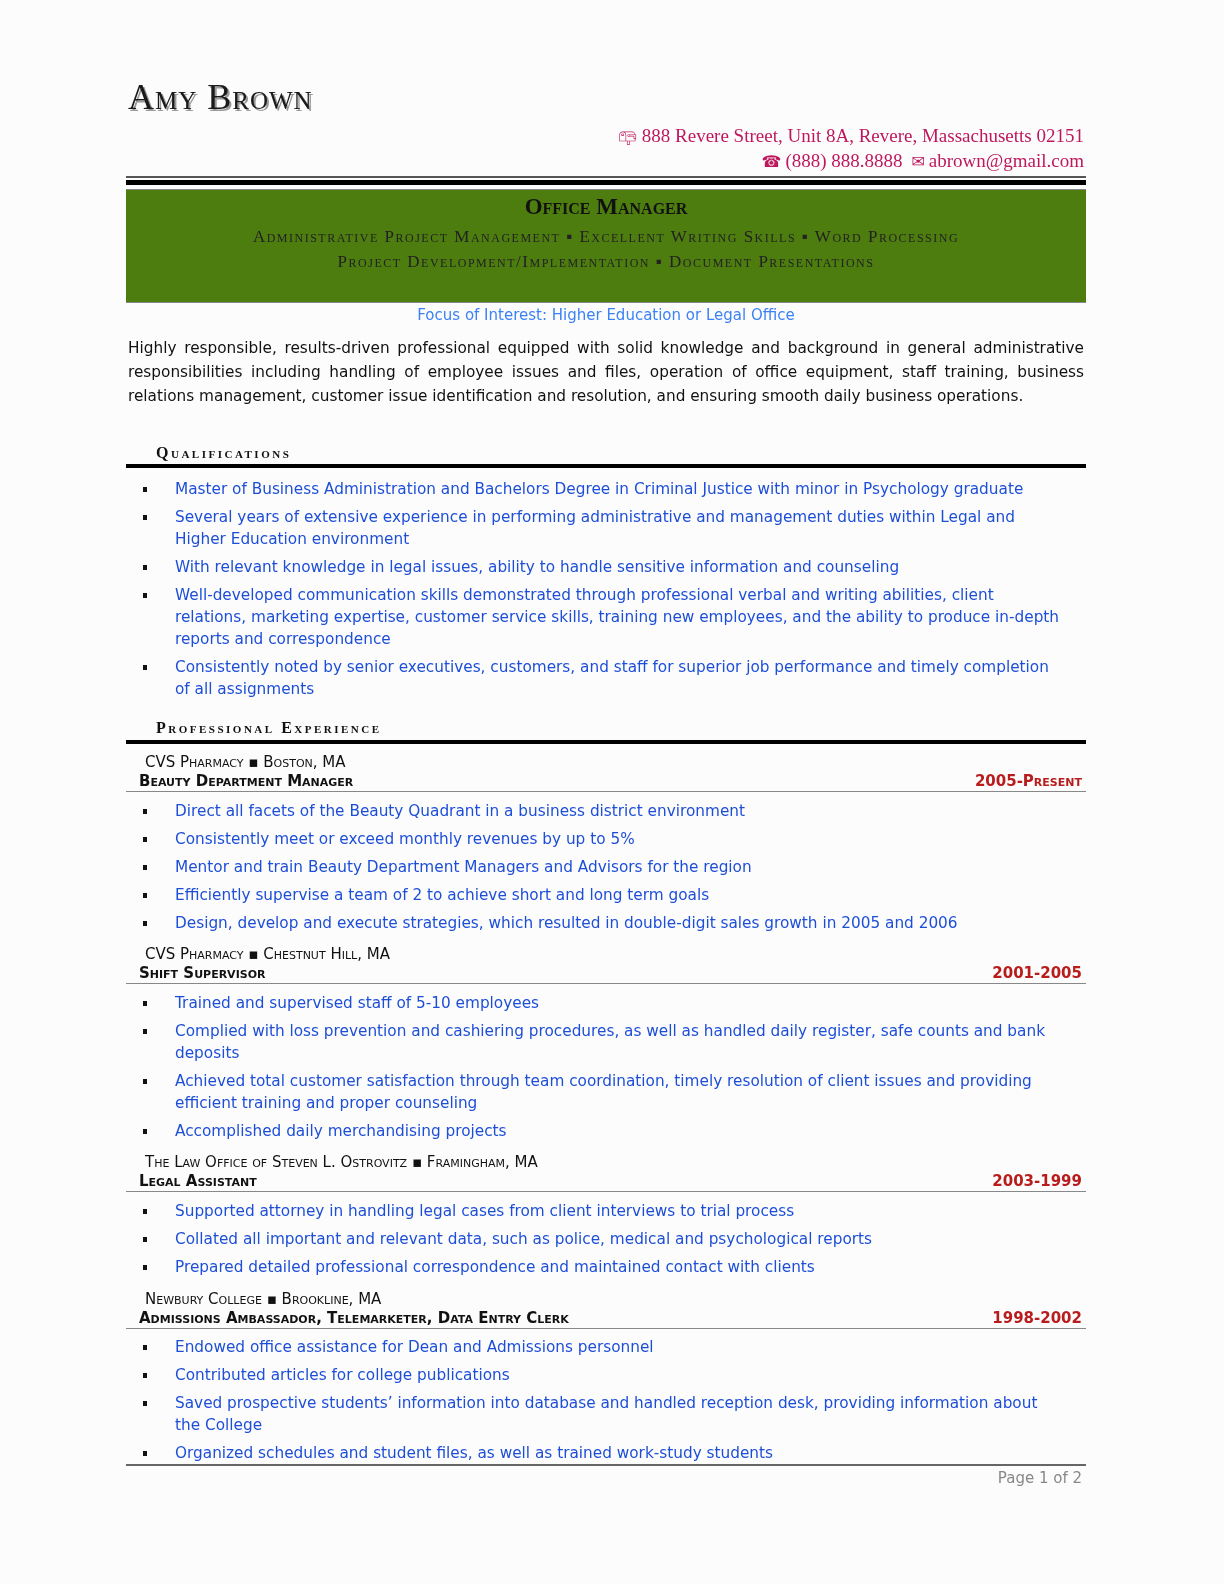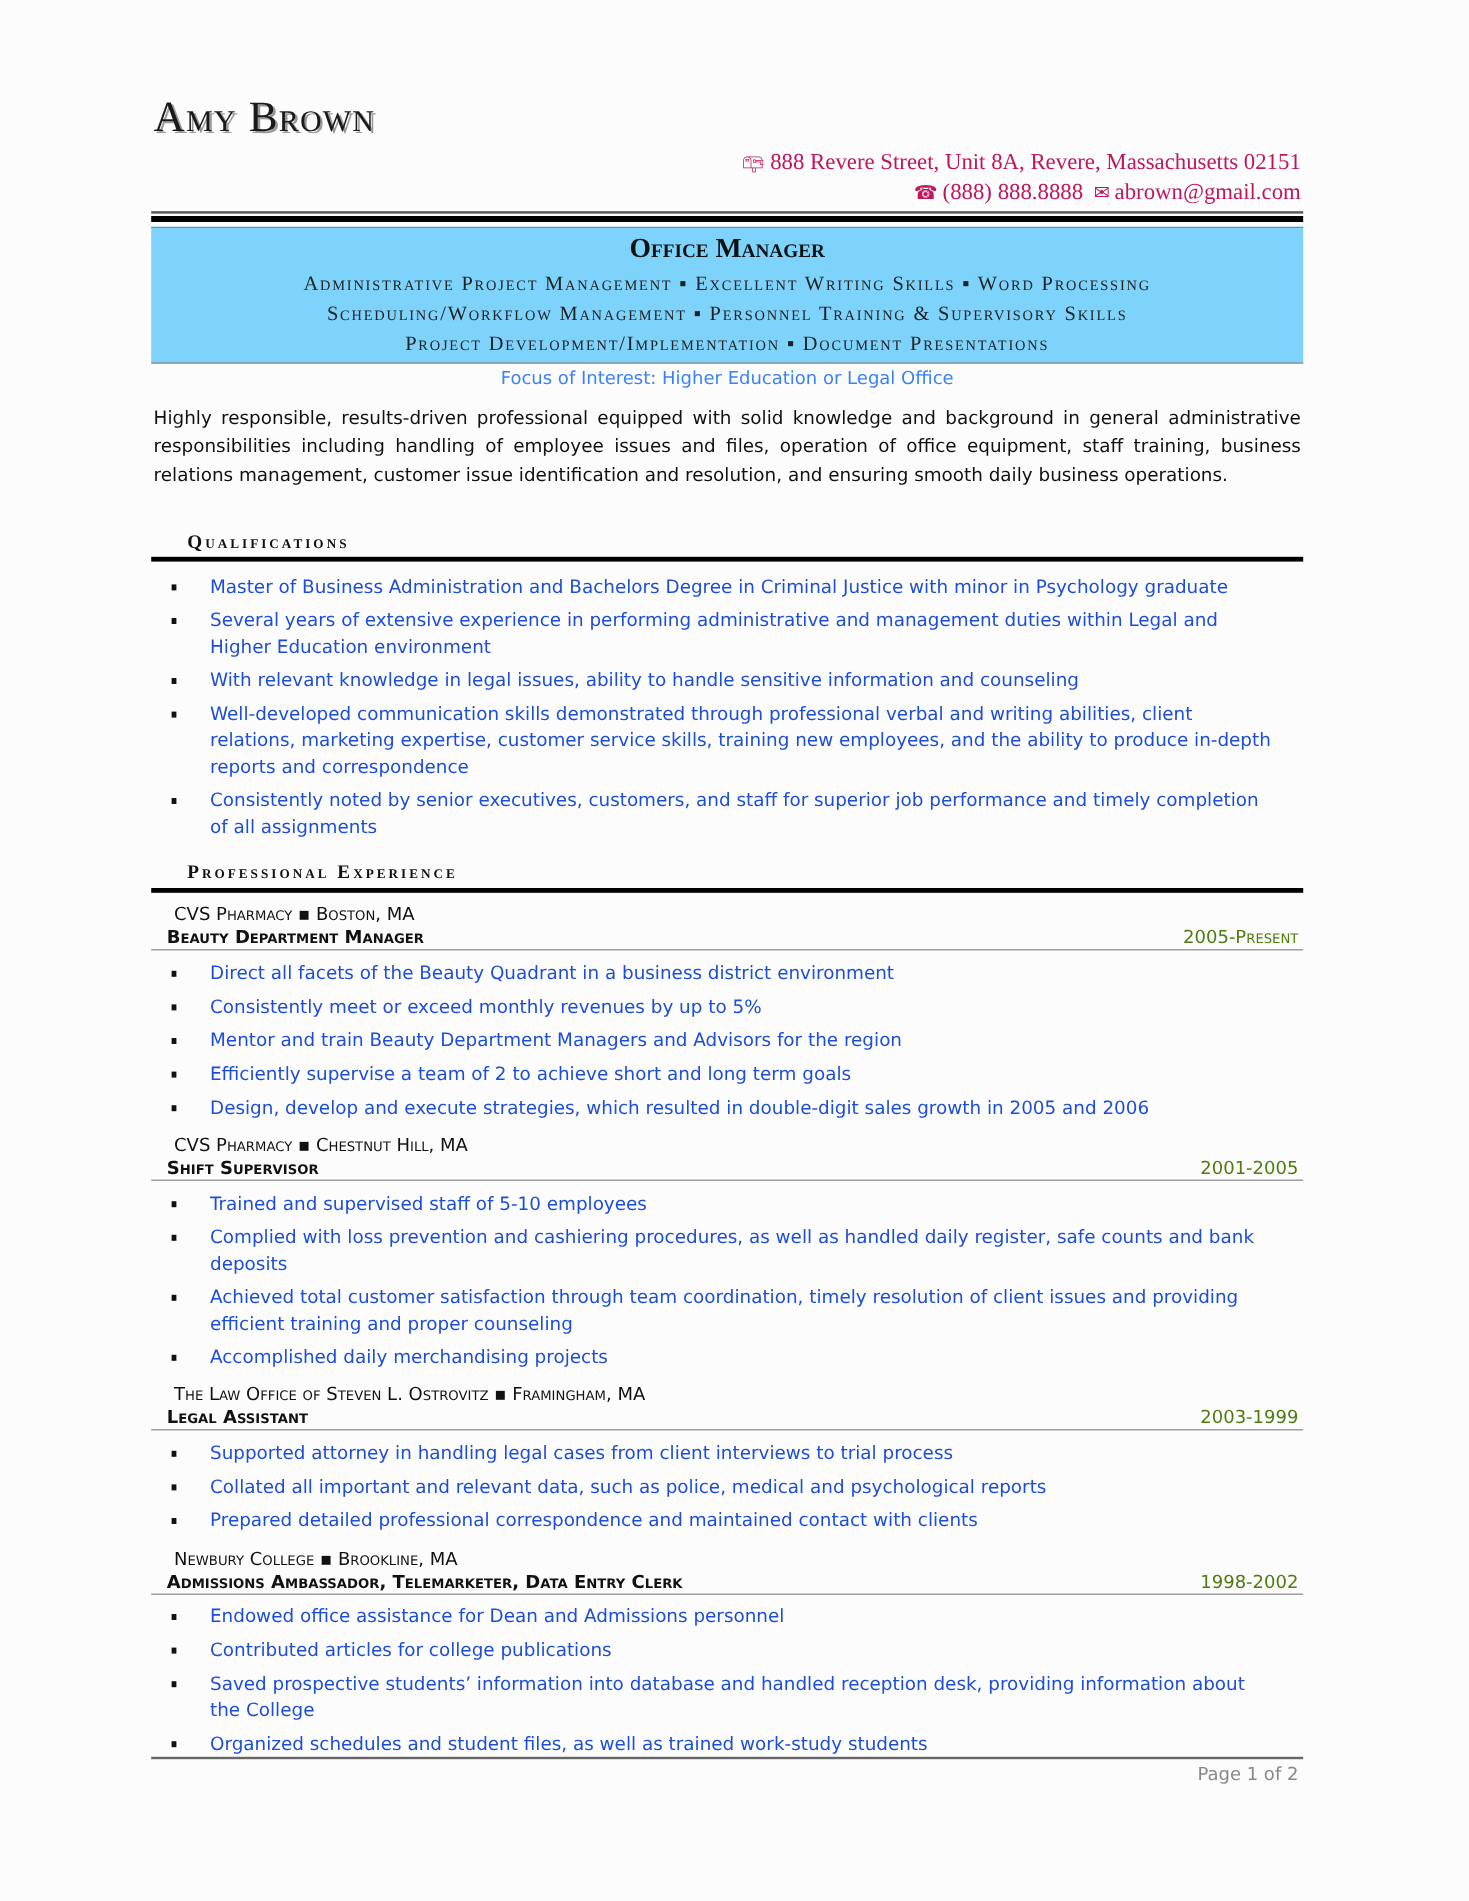--- a/index.html
+++ b/index.html
@@ -29,21 +29,21 @@
   }
   .contact.addr { top: 125px; }
   .contact.phone { top: 150px; }
   .contact .ic { font-size: 16px; margin-right: 4px; display: inline-block; }
   .rule-top { position: absolute; top: 176px; left: 0; width: 960px; height: 2px; background: #555; }
   .rule-thick { position: absolute; top: 180px; left: 0; width: 960px; height: 5px; background: #000; }
 
   
   .title-box {
     position: absolute; top: 189px; left: 0; width: 960px; height: 112px;
-    background: #7dd3fc;
+    background: #4d7c0f;
     border-top: 1px solid #888; border-bottom: 1px solid #888;
     text-align: center;
   }
   .title-box h2 {
     margin: 4px 0 0 0; font-weight: bold;
     font-family: "Liberation Serif", "DejaVu Serif", serif;
     font-variant: small-caps; font-size: 23px; color: #111;
   }
   .skills-line {
     font-family: "Liberation Serif", "DejaVu Serif", serif;
@@ -88,22 +88,22 @@
     position: absolute; left: 0; width: 960px; height: 19px;
     border-bottom: 1px solid #888;
   }
   .jobtitle {
     position: absolute; left: 13px; top: 0;
     font-family: "DejaVu Sans", sans-serif; font-weight: bold; font-variant: small-caps;
     font-size: 15px; color: #111; text-align: center;
   }
   .jobdate {
     position: absolute; right: 4px; top: 0;
-    font-family: "DejaVu Sans", sans-serif; font-weight: normal; font-variant: small-caps;
-    font-size: 15px; color: #4d7c0f;
+    font-family: "DejaVu Sans", sans-serif; font-weight: bold; font-variant: small-caps;
+    font-size: 15px; color: #b91c1c;
   }
   .foot-rule { position: absolute; top: 1464px; left: 0; width: 960px; height: 2px; background: #666; }
   .pagenum {
     position: absolute; top: 1469px; right: 4px;
     font-family: "DejaVu Sans", sans-serif; font-size: 15px; color: #888;
   }
 </style>
 </head>
 <body>
 
@@ -118,21 +118,20 @@
     <span class="ic">☎</span><span>(888) 888.8888</span>
     <span class="ic" style="margin-left:4px">✉︎</span><span>abrown@gmail.com</span>
   </div>
 
   <div class="rule-top"></div>
   <div class="rule-thick"></div>
 
   <div class="title-box">
     <h2>Office Manager</h2>
     <div class="skills-line" style="margin-top:4px">Administrative Project Management ▪ Excellent Writing Skills ▪ Word Processing</div>
-    <div class="skills-line">Scheduling/Workflow Management ▪ Personnel Training &amp; Supervisory Skills</div>
     <div class="skills-line">Project Development/Implementation ▪ Document Presentations</div>
   </div>
 
   <div class="focus">Focus of Interest: Higher Education or Legal Office</div>
 
   <p class="summary">Highly responsible, results-driven professional equipped with solid knowledge and background in general administrative responsibilities including handling of employee issues and files, operation of office equipment, staff training, business relations management, customer issue identification and resolution, and ensuring smooth daily business operations.</p>
 
   <div class="sec-head" style="top:444px">Qualifications</div>
   <div class="sec-rule" style="top:464px"></div>
   <ul class="bl" style="top:478px">

